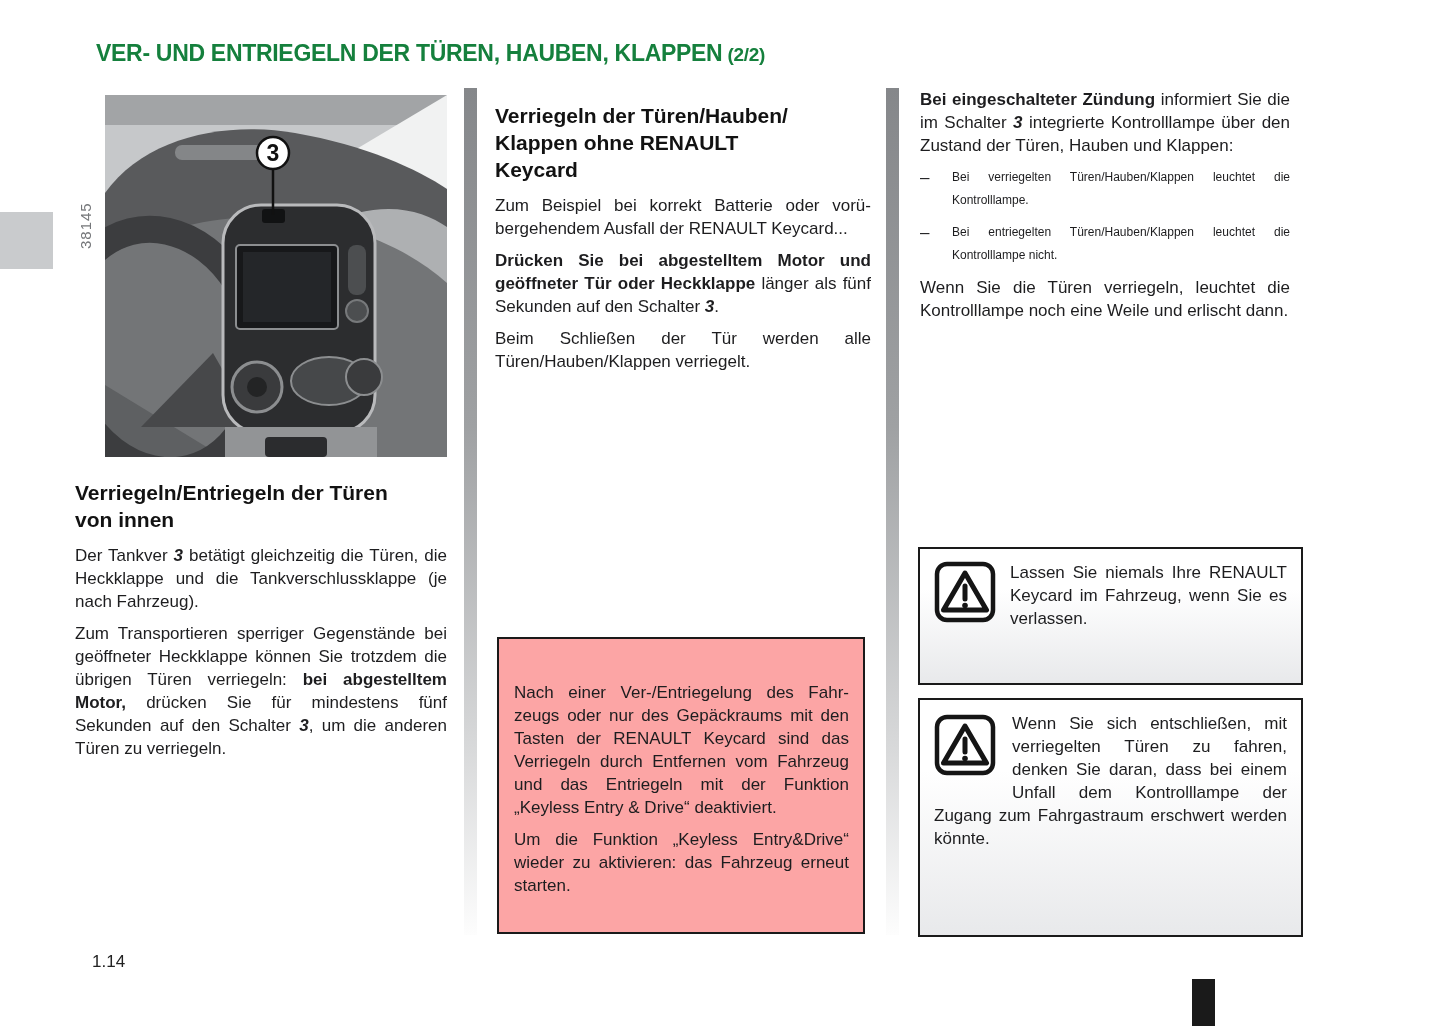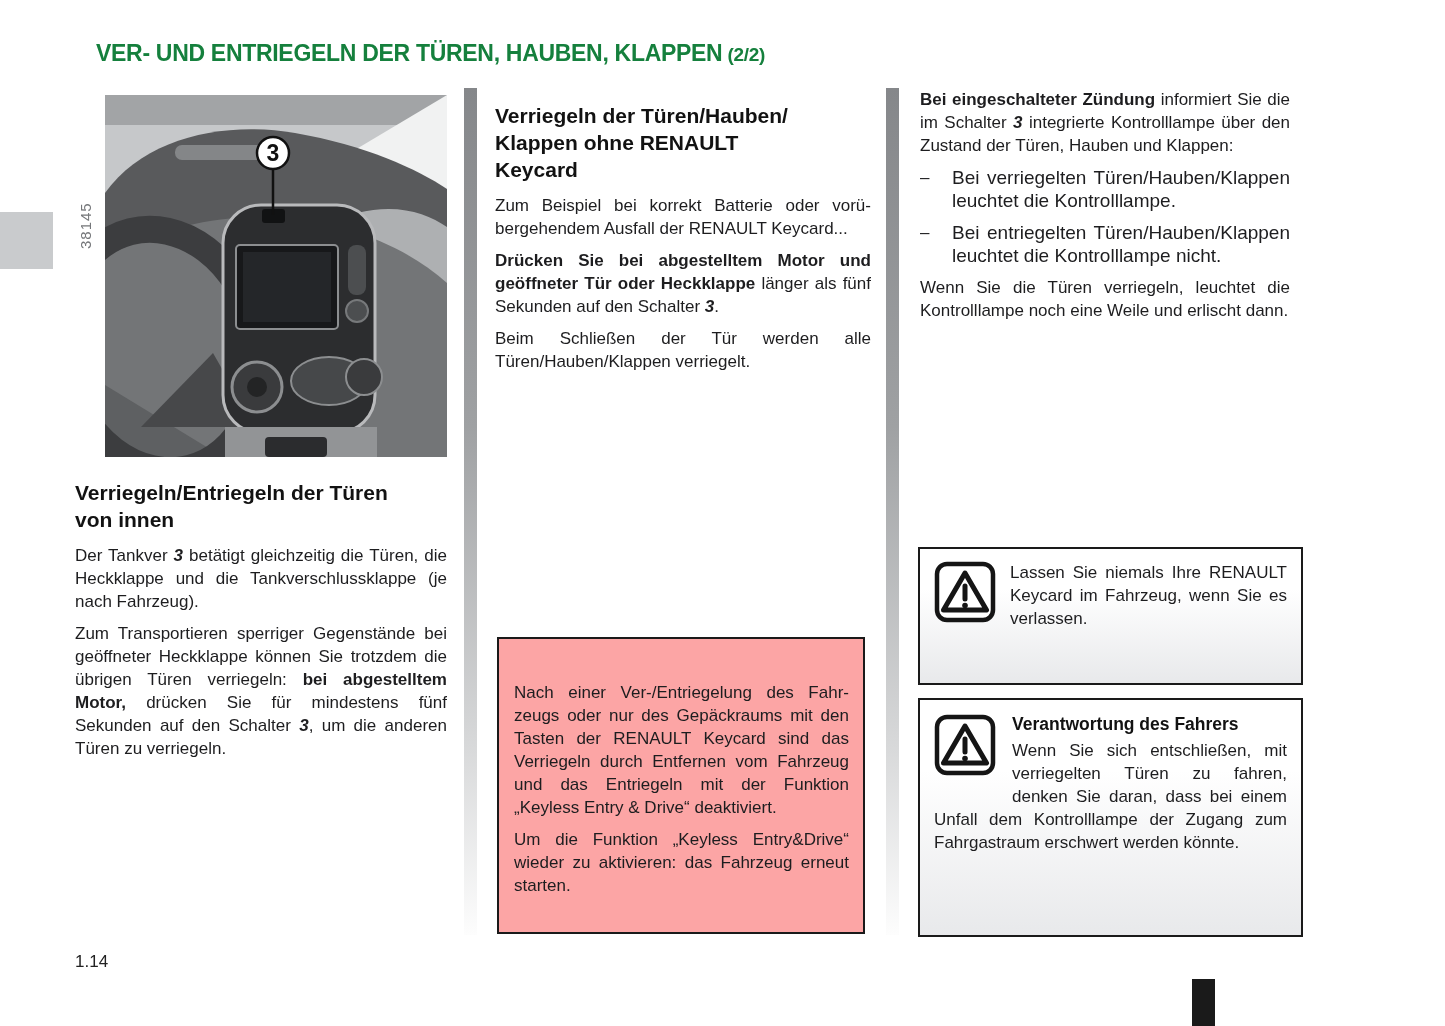--- a/index.html
+++ b/index.html
@@ -8,21 +8,21 @@
     font-family:"Liberation Sans","DejaVu Sans",sans-serif;color:#1d1d1f;
     overflow:hidden;margin:0 auto;
   }
   .page-title{
     position:absolute;left:75px;top:40px;width:1300px;
     font-size:23px;font-weight:bold;letter-spacing:-0.3px;color:#15803d;white-space:nowrap;margin-left:21px;
   }
   .page-title .suffix{font-size:19px;}
   .section-tab{position:absolute;left:0;top:212px;width:53px;height:57px;background:#c9cbcd;}
   .corner-tab{position:absolute;left:1192px;top:979px;width:23px;height:47px;background:#1a1a1a;}
-  .page-number{position:absolute;left:75px;top:952px;font-size:17px;color:#222;}
+  .page-number{position:absolute;left:92px;top:952px;font-size:17px;color:#222;}
 
   
   .figure{position:absolute;left:75px;top:95px;width:372px;height:362px;}
   .photo-id{
     position:absolute;left:2px;top:4px;height:150px;
     writing-mode:vertical-rl;transform:rotate(180deg);
     font-size:15px;color:#75777a;letter-spacing:1px;
   }
   .figure svg{position:absolute;left:30px;top:0;}
 
@@ -39,21 +39,21 @@
   .col-mid{left:495px;width:376px;}
   .col-right{left:920px;width:370px;}
   .h2{
     font-size:21px;line-height:27px;font-weight:bold;color:#121212;
     white-space:pre-line;margin:14px 0 11px 0;
   }
   .p{font-size:17px;line-height:23px;text-align:justify;margin:0 0 9px 0;}
   .p:last-child{margin-bottom:0;}
   .bullet{display:flex;margin:0 0 9px 0;}
   .bullet .dash{width:32px;flex:0 0 32px;font-size:17px;line-height:23px;}
-  .bullet .btext{flex:1;font-size:19px;line-height:23px;text-align:justify;}
+  .bullet .btext{flex:1;font-size:12px;line-height:23px;text-align:justify;}
   b.run{font-weight:bold;}
   .num{font-weight:bold;font-style:italic;}
 
   
   .note-box{
     position:absolute;left:497px;top:637px;width:368px;height:297px;
     border:2px solid #1a1a1a;background:#fca5a5;box-sizing:border-box;
     padding:42px 14px 0 15px;
   }
   .warn-box{
@@ -172,20 +172,19 @@
     <div class="wtext">Lassen Sie niemals Ihre RENAULT Keycard im Fahr­zeug, wenn Sie es verlassen.</div>
   </div>
 
   <div class="warn-box w2">
     <svg class="warn-icon" viewBox="0 0 62 62">
       <rect x="3" y="3" width="56" height="56" rx="10" fill="#ffffff" stroke="#151515" stroke-width="4.5"></rect>
       <path d="M31 12 L52.5 49 L9.5 49 Z" fill="none" stroke="#151515" stroke-width="5" stroke-linejoin="round"></path>
       <line x1="31" y1="25" x2="31" y2="38" stroke="#151515" stroke-width="5" stroke-linecap="round"></line>
       <circle cx="31" cy="44.5" r="2.8" fill="#151515"></circle>
     </svg>
-    <div class="wtitle">Verantwortung des Fahrers</div>
     <div class="wtext">Wenn Sie sich entschließen, mit verriegelten Türen zu fahren, denken Sie daran, dass bei einem Unfall dem Kontrolllampe der Zugang zum Fahrgastraum erschwert werden könnte.</div>
   </div>
 
   <div class="page-number">1.14</div>
   <div class="corner-tab"></div>
 
 </div>
 
 </body></html>

